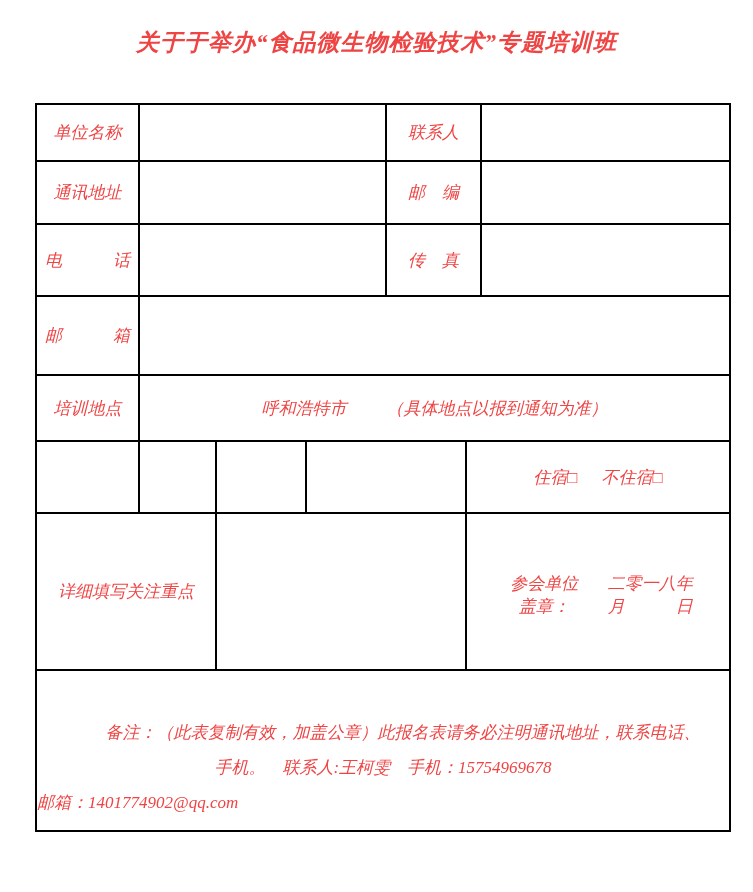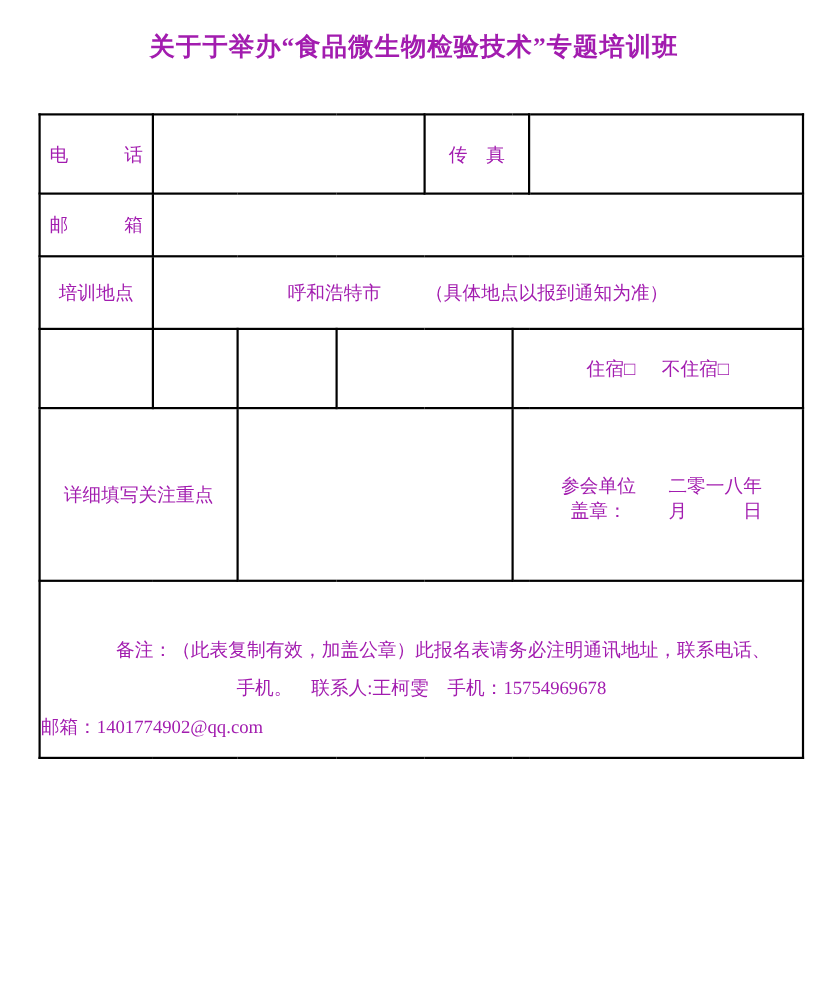--- a/index.html
+++ b/index.html
@@ -2,22 +2,23 @@
 <html><head>
 <meta charset="utf-8">
 <style>
   html, body { margin: 0; padding: 0; background: #ffffff; }
   .page {
     position: relative;
     width: 753px;
     height: 892px;
     background: #ffffff;
     font-family: "Liberation Serif", "DejaVu Serif", serif;
-    color: #a21caf;
+    color: #ef4444;
     overflow: hidden;
+    font-style: italic;
   }
   .title-block {
     position: absolute;
     top: 28px;
     left: 0;
     width: 100%;
     text-align: center;
     font-weight: bold;
     font-size: 23px;
     line-height: 29px;
@@ -81,30 +82,42 @@
       <col style="width:103px">
         <col style="width:77px">
         <col style="width:90px">
       <col style="width:80px">
         <col style="width:80px">
         <col style="width:15px">
       <col style="width:249px">
     </colgroup>
 
     <tbody>
+        <tr style="height:57px">
+      <td>单位名称</td>
+      <td colspan="3"></td>
+      <td colspan="2">联系人</td>
+      <td></td>
+    </tr>
 
+    <tr style="height:63px">
+      <td>通讯地址</td>
+      <td colspan="3"></td>
+      <td colspan="2">邮　编</td>
+      <td></td>
+    </tr>
 
     <tr style="height:72px">
       <td>电　　　话</td>
       <td colspan="3"></td>
       <td colspan="2">传　真</td>
       <td></td>
     </tr>
 
-    <tr style="height:57px">
+    <tr style="height:79px">
       <td>邮　　　箱</td>
       <td colspan="6"></td>
     </tr>
 
     <tr style="height:66px">
       <td>培训地点</td>
       <td colspan="6">
         <div class="venue-cell-inner">
           <span>呼和浩特市</span>
           <span>（具体地点以报到通知为准）</span>

